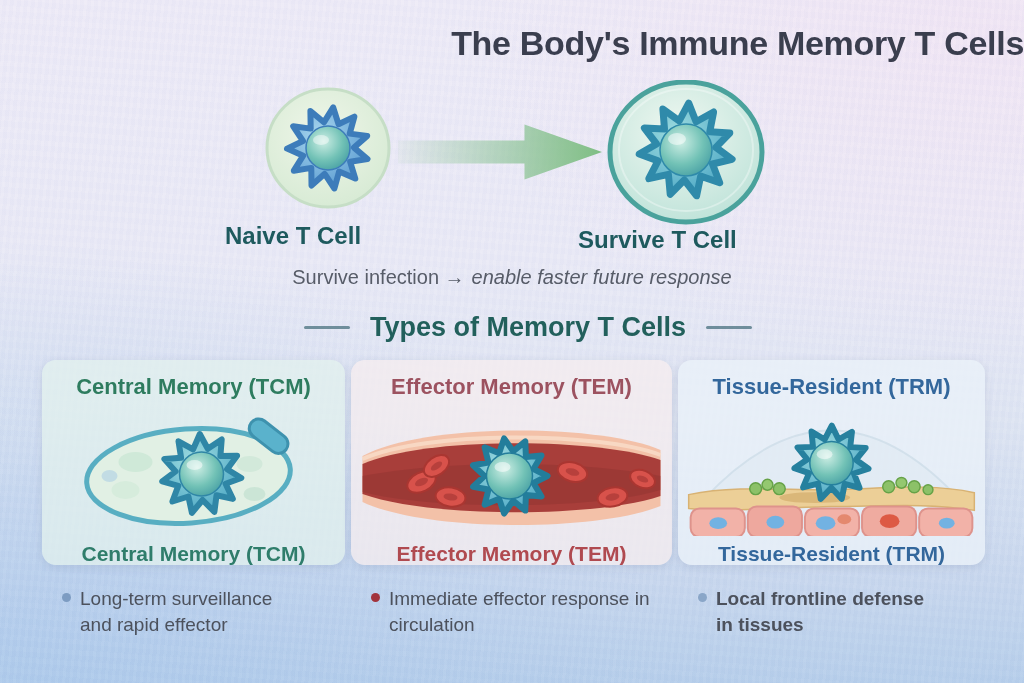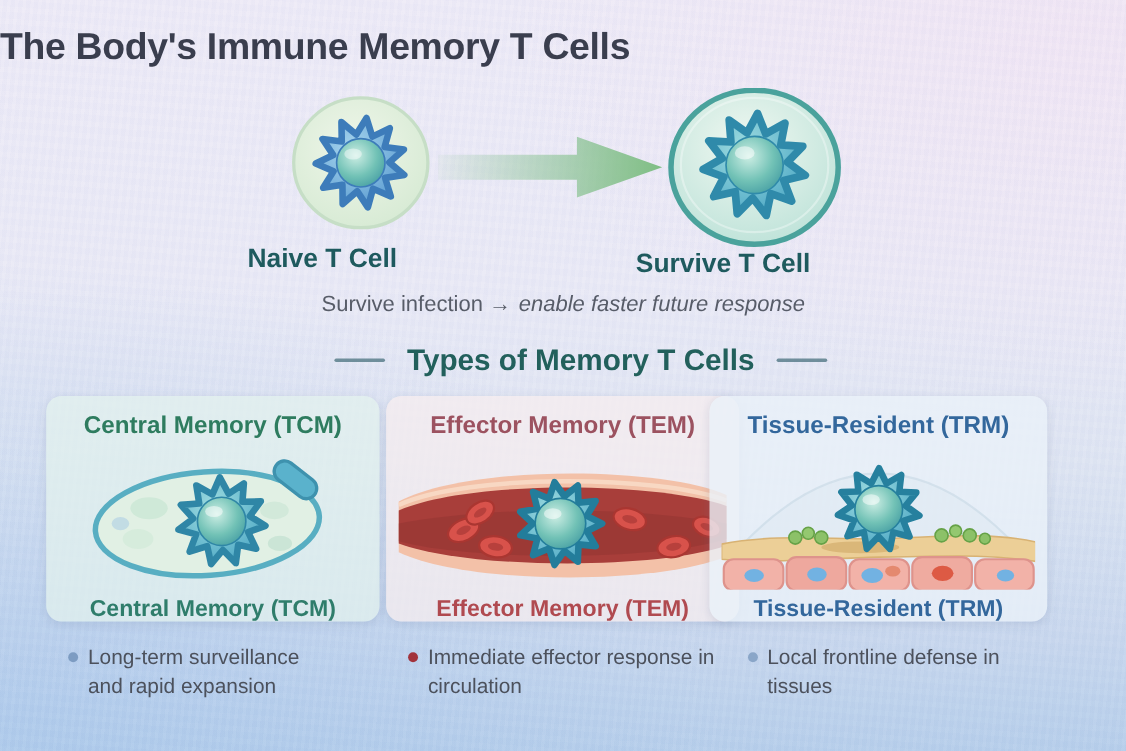--- a/index.html
+++ b/index.html
@@ -8,21 +8,21 @@
     background:
       radial-gradient(ellipse at 96% 4%, rgba(244,226,242,0.55), transparent 38%),
       radial-gradient(ellipse at 2% 96%, rgba(160,195,235,0.45), transparent 45%),
       linear-gradient(180deg,#edeaf7 0%,#e9e9f6 38%,#dde4f2 62%,#c6d6ed 85%,#b4cdea 100%);
   }
   .stage::before{content:"";position:absolute;inset:0;pointer-events:none;
     background:
       repeating-linear-gradient(96deg, rgba(255,255,255,0.05) 0 3px, rgba(170,180,215,0.04) 3px 7px),
       repeating-linear-gradient(4deg, rgba(255,255,255,0.035) 0 5px, rgba(190,200,230,0.03) 5px 11px);
   }
-  .title{position:absolute;top:24px;left:0;width:100%;margin:0;text-align:left;
+  .title{position:absolute;top:24px;left:0;width:100%;margin:0;text-align:right;
     font-size:34px;font-weight:bold;color:#3a3e4e;letter-spacing:-0.3px;}
   .illus{position:absolute;}
   .illus svg{display:block;width:100%;height:100%;}
   .naive-wrap{left:258px;top:86px;width:140px;height:128px;}
   .memory-wrap{left:602px;top:80px;width:168px;height:148px;}
   .arrow{position:absolute;left:398px;top:122px;width:204px;height:60px;
     background:linear-gradient(90deg, rgba(165,205,172,0.10) 0%, rgba(140,195,150,0.65) 55%, #7fbe84 100%);
     clip-path:polygon(0% 31%,62% 31%,62% 4%,100% 50%,62% 96%,62% 69%,0% 69%);}
   .cell-label{position:absolute;font-size:24px;font-weight:bold;color:#1e5a5e;}
   .naive-label{left:225px;top:222px;width:200px;}
@@ -31,41 +31,41 @@
     font-size:20px;color:#575c68;}
   .caption .italic{font-style:italic;margin-left:7px;}
   .section-heading{position:absolute;top:312px;left:16px;width:100%;
     display:flex;align-items:center;justify-content:center;gap:20px;}
   .section-title{font-size:27px;font-weight:bold;color:#22605c;}
   .dash{width:46px;height:3px;border-radius:2px;background:#48707e;opacity:0.75;}
   .card{position:absolute;top:360px;height:205px;border-radius:14px;
     box-shadow:0 2px 9px rgba(110,125,160,0.20);display:flex;flex-direction:column;}
   .card-tcm{left:42px;width:303px;background:rgba(226,241,238,0.74);}
   .card-tem{left:351px;width:321px;background:rgba(247,238,239,0.74);}
-  .card-trm{left:645px;width:307px;background:rgba(234,241,249,0.80);align-items:center;}
+  .card-trm{left:678px;width:307px;background:rgba(234,241,249,0.80);}
   .card-title{margin:14px 8px 0;text-align:center;font-size:22px;font-weight:bold;}
   .card-tcm .card-title{color:#2e7c5f;}
   .card-tem .card-title{color:#9c5260;}
   .card-trm .card-title{color:#33679c;}
   .card-illus{height:132px;margin:4px 6px 0;}
   .card-illus svg{display:block;width:100%;height:100%;}
   .card-name{margin:6px 6px 0;text-align:center;font-size:21px;font-weight:bold;}
   .card-tcm .card-name{color:#2f7d6b;}
   .card-tem .card-name{color:#b04a50;}
   .card-trm .card-name{color:#33679c;}
   .divider{height:1px;margin:10px 16px 0;background:#b6c3d4;opacity:0.8;}
   .bullet-row{display:flex;gap:9px;padding:10px 12px 0 20px;}
   .dot{width:9px;height:9px;border-radius:50%;margin-top:7px;flex:none;}
   .card-tcm .dot{background:#7d9cc2;}
   .card-tem .dot{background:#a2333c;}
   .card-trm .dot{background:#8aa6c8;}
   .bullet-text{font-size:19px;line-height:1.35;color:#4c515c;}
   .card-tcm .bullet-text{max-width:215px;}
   .card-tem .bullet-text{max-width:262px;}
-  .card-trm .bullet-text{max-width:228px;}
+  .card-trm .bullet-text{max-width:228px;font-weight:bold;}
   .defs-holder{position:absolute;width:0;height:0;}
 </style>
 </head>
 <body>
 
 <svg class="defs-holder" aria-hidden="true">
   <defs>
     <radialGradient id="gNucleus" cx="40%" cy="35%" r="78%">
       <stop offset="0%" stop-color="#cdeee4"></stop>
       <stop offset="55%" stop-color="#72c2b6"></stop>
@@ -143,21 +143,21 @@
         </g>
         <polygon fill="url(#gBodyTeal)" stroke="#2f86a6" stroke-width="6" stroke-linejoin="round" points="187.8,74.0 172.1,79.8 179.3,94.9 163.0,91.3 160.9,107.9 149.1,96.0 138.4,108.8 134.9,92.5 118.9,97.5 124.8,81.8 108.7,77.4 122.1,67.4 110.9,55.0 127.6,53.8 125.0,37.3 139.6,45.4 146.3,30.0 154.3,44.8 168.2,35.5 166.9,52.1 183.6,51.8 173.6,65.2"></polygon>
         <circle cx="148" cy="70" r="22" fill="url(#gNucleus)" stroke="#2f86a6" stroke-width="1.5"></circle>
         <ellipse cx="141" cy="61" rx="8" ry="5" fill="#ffffff" opacity="0.5"></ellipse>
       </svg>
     </div>
     <h3 class="card-name">Central Memory (TCM)</h3>
     <div class="divider"></div>
     <div class="bullet-row">
       <span class="dot"></span>
-      <span class="bullet-text">Long-term surveillance and rapid expansion</span>
+      <span class="bullet-text">Long-term surveillance and rapid effector</span>
     </div>
   </section>
 
   <section class="card card-tem">
     <h2 class="card-title">Effector Memory (TEM)</h2>
     <div class="card-illus">
       <svg viewBox="0 0 290 132">
         <path d="M -4 52 C 60 18 235 20 294 46 L 294 102 C 230 128 60 128 -4 98 Z" fill="#f3c1a8"></path>
         <path d="M -4 60 C 60 32 233 34 294 56 L 294 92 C 230 114 62 114 -4 90 Z" fill="#a83e3a"></path>
         <path d="M -4 72 C 80 56 210 56 294 72 L 294 86 C 230 106 64 106 -4 88 Z" fill="#8e3330" opacity="0.45"></path>

